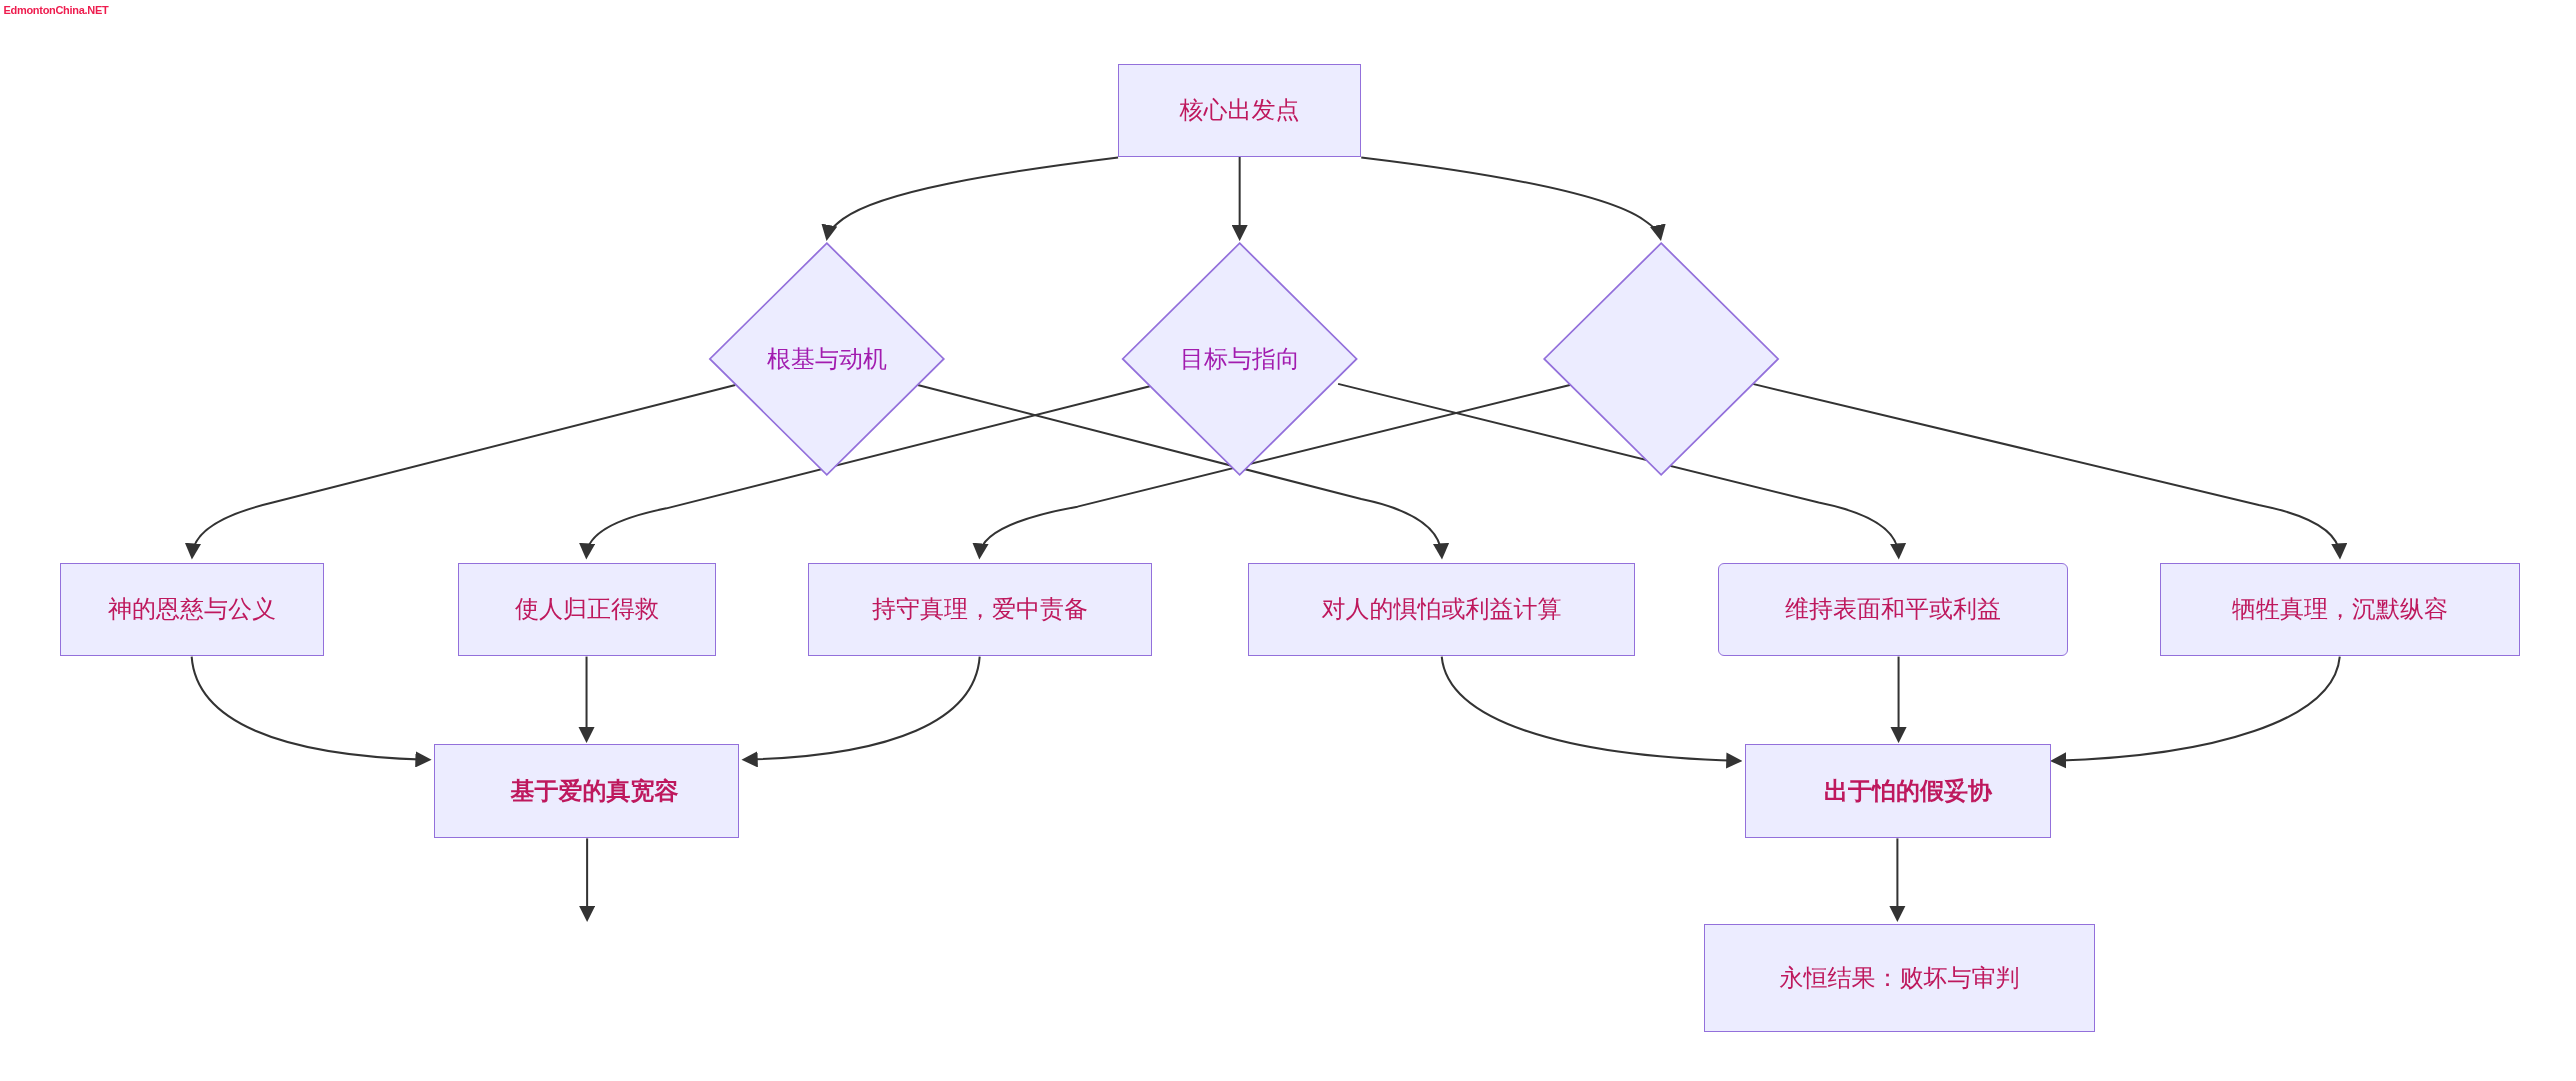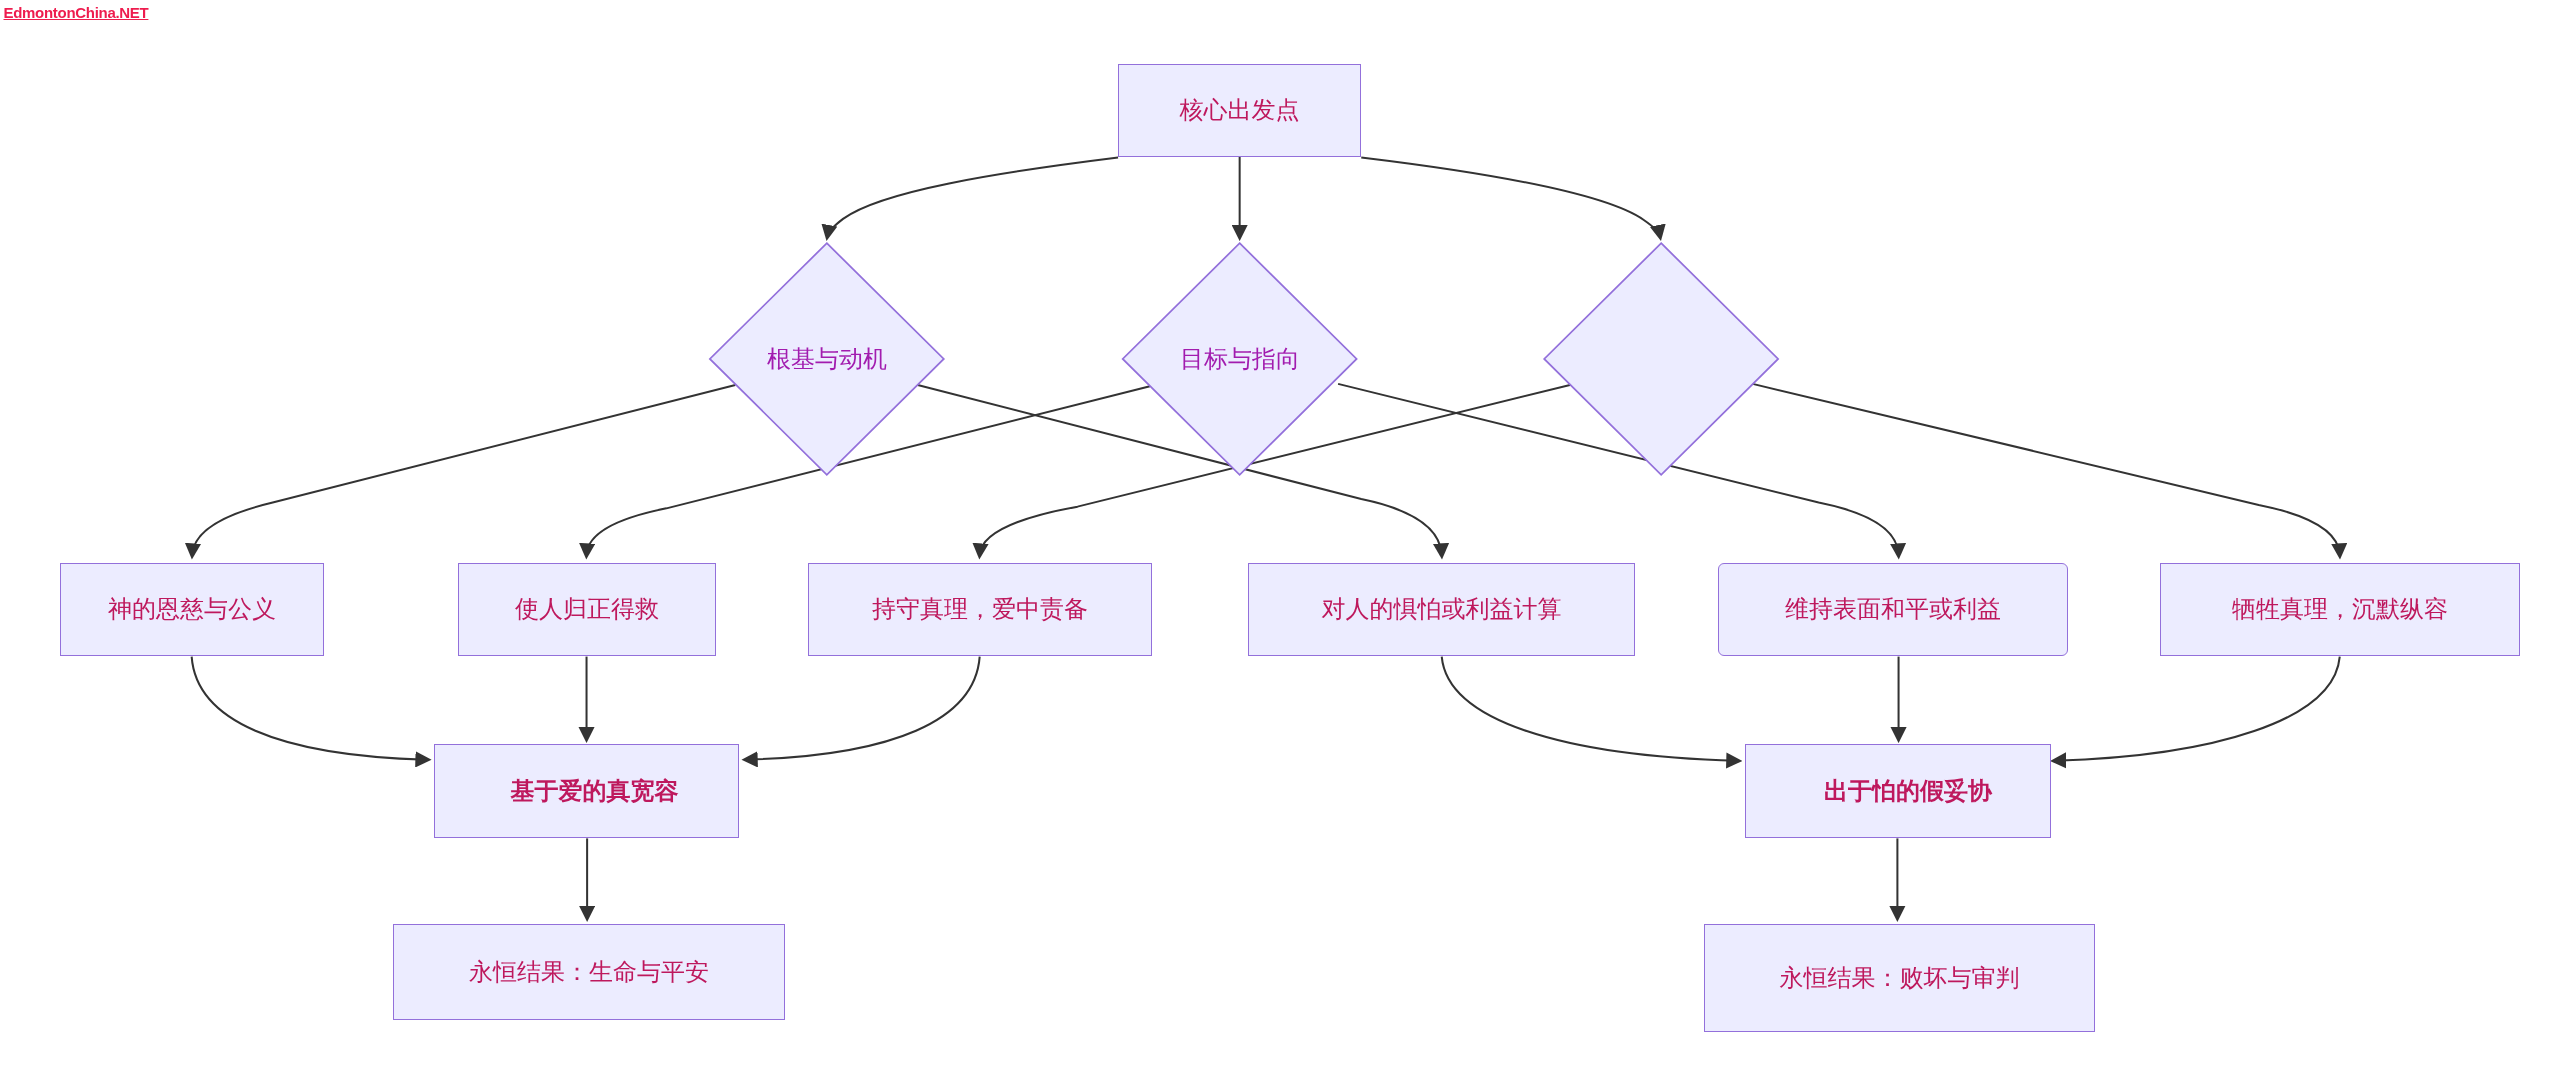--- a/index.html
+++ b/index.html
@@ -14,27 +14,26 @@
   #canvas {
     position: relative;
     width: 2576px;
     height: 1081px;
     background: #ffffff;
   }
   #watermark {
     position: absolute;
     left: 3.5px;
     top: 3.5px;
-    font-size: 15px;
+    font-size: 11px;
     font-weight: 800;
     letter-spacing: -0.3px;
     color: #ee1c4e;
     z-index: 5;
     white-space: nowrap;
-    text-decoration: underline;
   }
   svg.layer {
     position: absolute;
     left: 0;
     top: 0;
     width: 2576px;
     height: 1081px;
     z-index: 1;
   }
   .node {
@@ -134,17 +133,16 @@
   <div class="node" id="node-E">神的恩慈与公义</div>
   <div class="node" id="node-F">使人归正得救</div>
   <div class="node" id="node-G">持守真理，爱中责备</div>
   <div class="node" id="node-H">对人的惧怕或利益计算</div>
   <div class="node" id="node-I">维持表面和平或利益</div>
   <div class="node" id="node-J">牺牲真理，沉默纵容</div>
 
   <div class="node bold" id="node-K">基于爱的真宽容</div>
   <div class="node bold" id="node-L">出于怕的假妥协</div>
 
-  <div class="node" id="node-M">永恒结果：生命与平安</div>
   <div class="node" id="node-N">永恒结果：败坏与审判</div>
 
 </div>
 
 
 </body></html>

